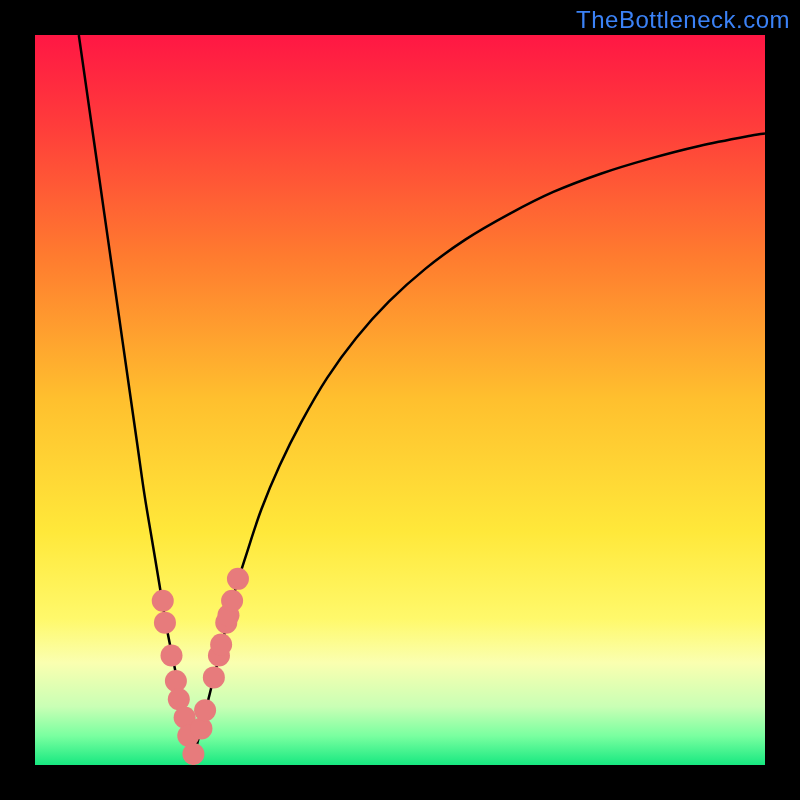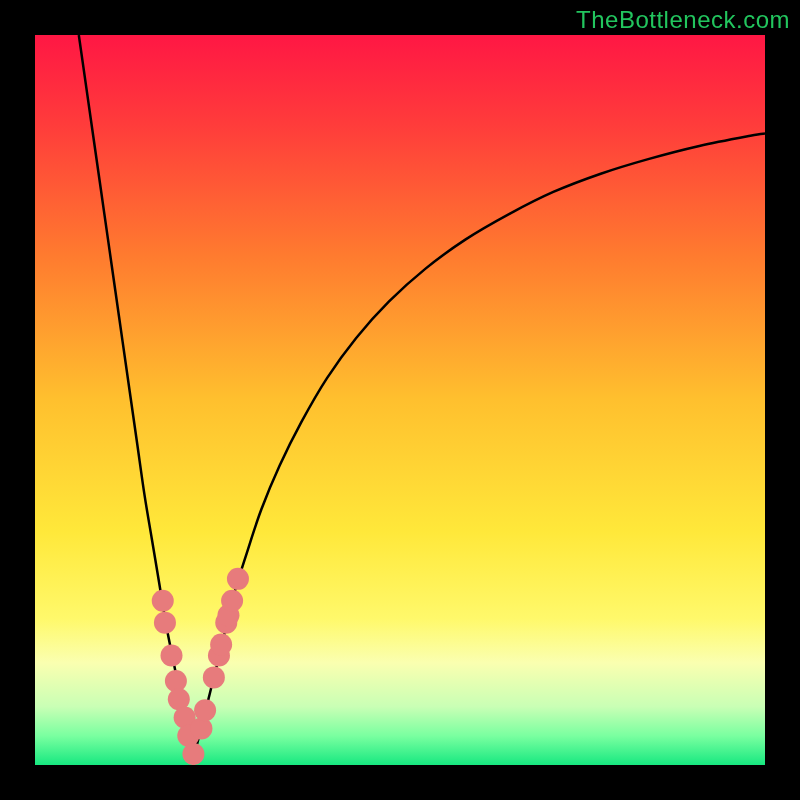--- a/index.html
+++ b/index.html
@@ -24,21 +24,21 @@
     left: 35px;
     top: 35px;
     width: 730px;
     height: 730px;
     overflow: hidden;
   }
   .watermark {
     position: absolute;
     top: 6px;
     right: 10px;
-    color: #22c55e;
+    color: #3b82f6;
     font-size: 24px;
     font-weight: 500;
     letter-spacing: 0.5px;
     user-select: none;
   }
 </style>
 </head>
 <body>
 
 <div class="frame">

